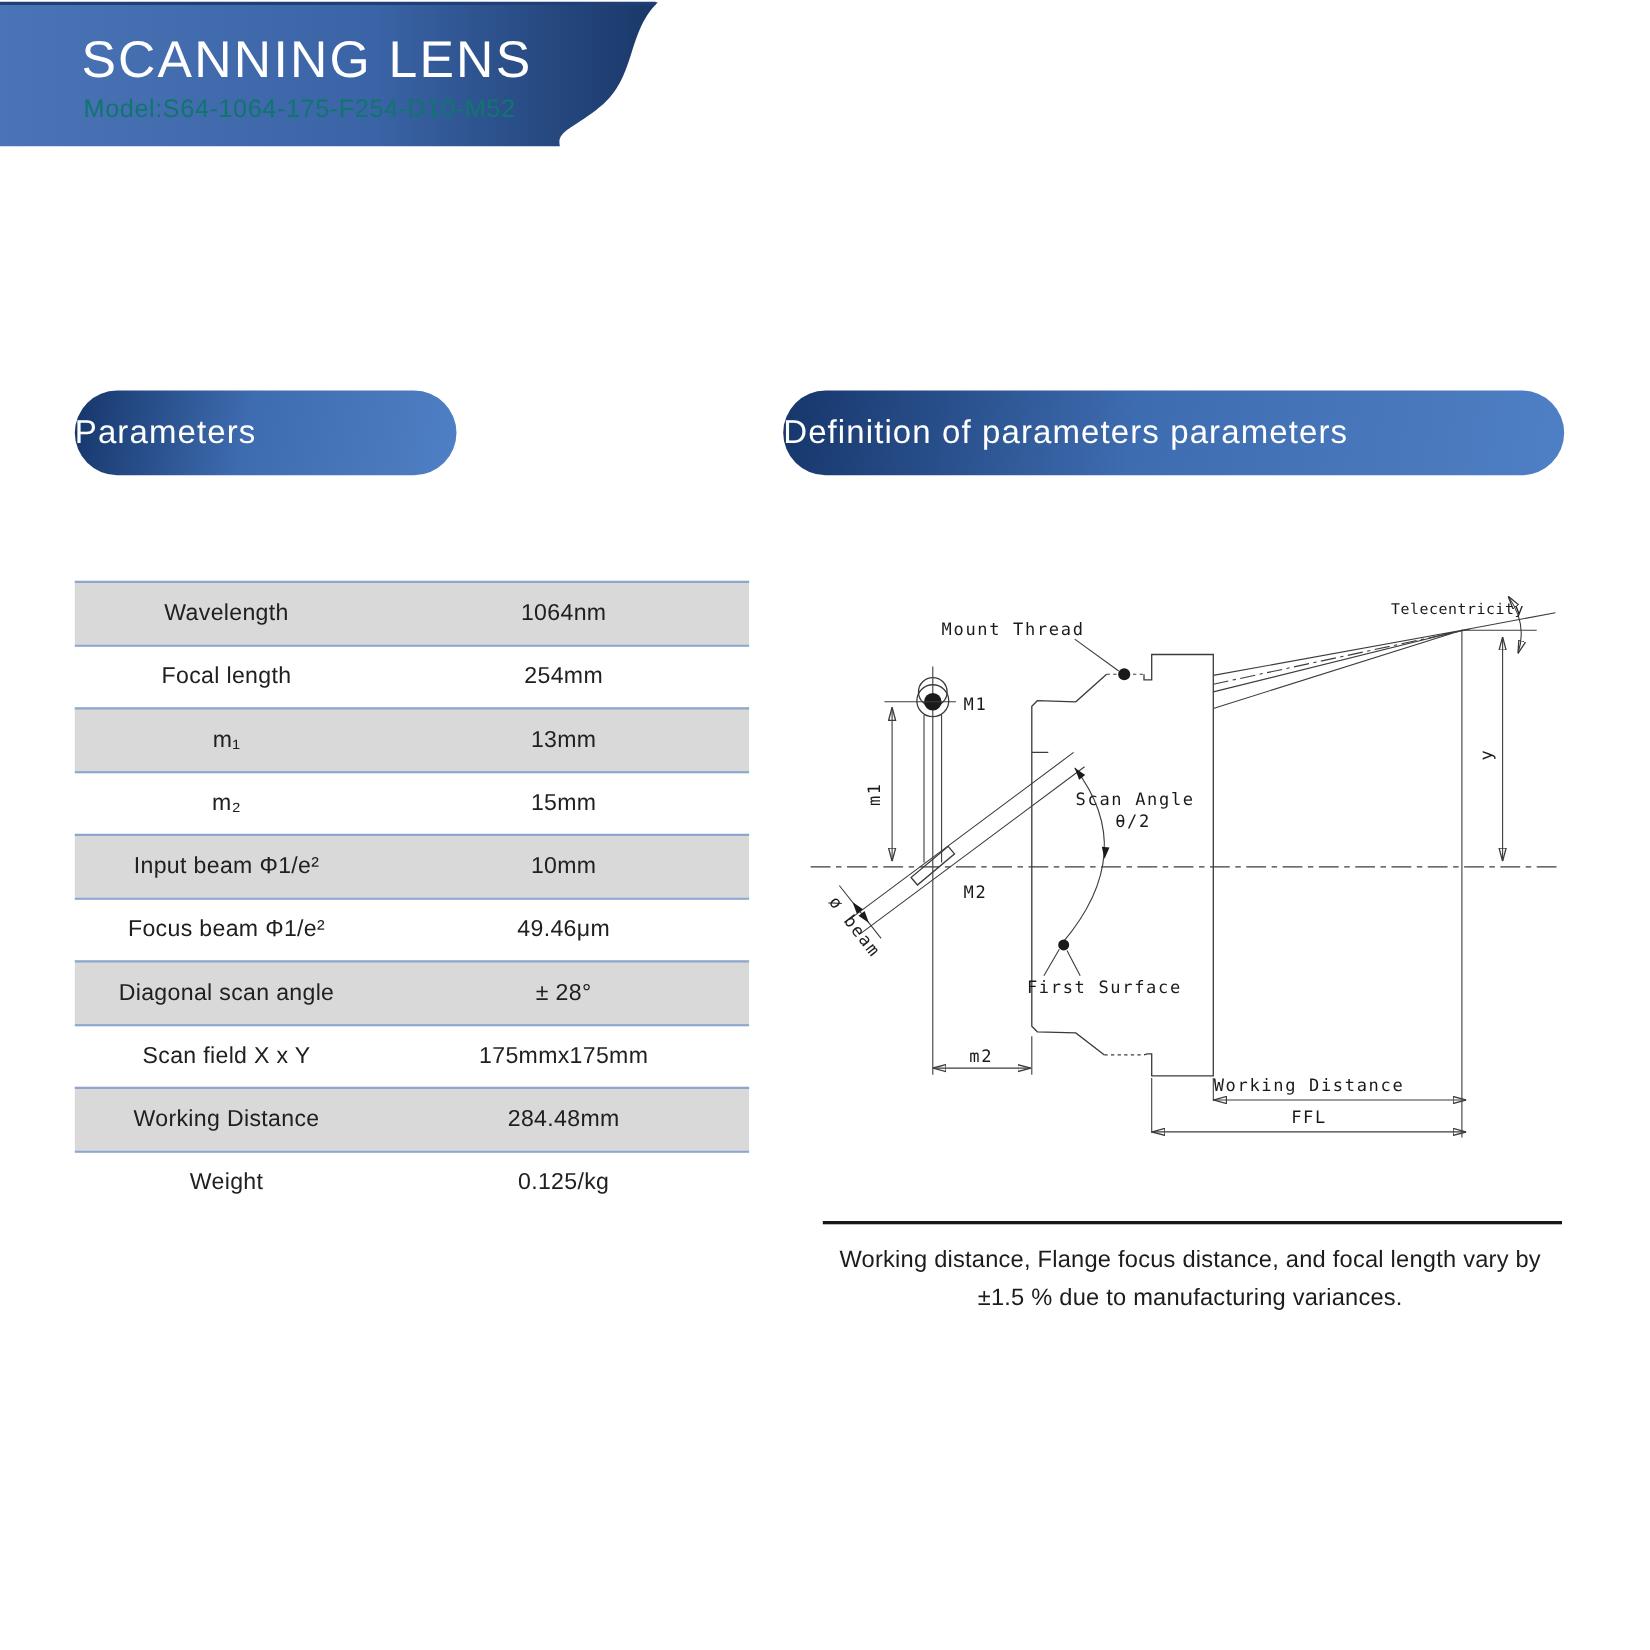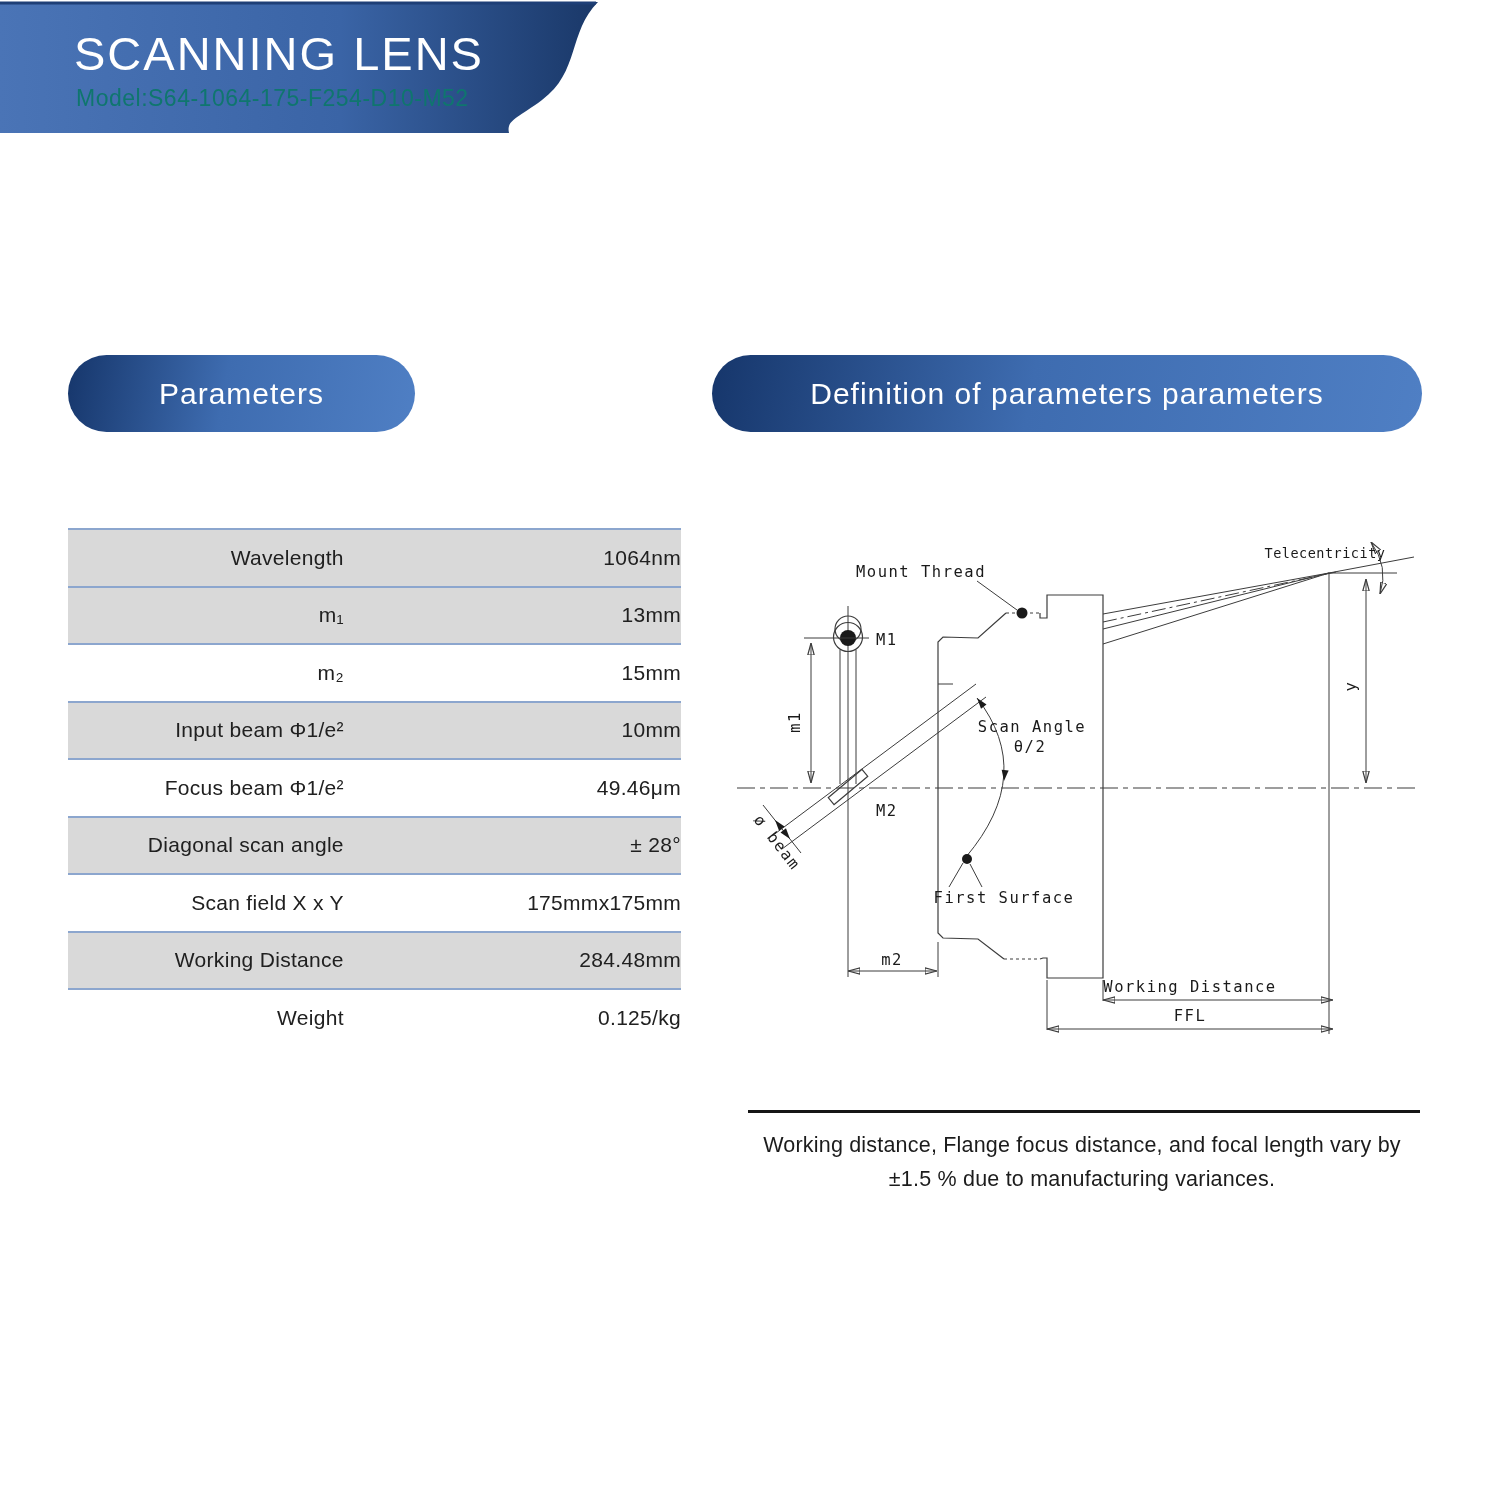--- a/index.html
+++ b/index.html
@@ -14,33 +14,33 @@
     position:absolute;left:74px;top:26px;font-size:47px;font-weight:normal;
     letter-spacing:2px;color:#ffffff;
   }
   .banner-model{
     position:absolute;left:76px;top:85px;font-size:23px;color:#0f766e;letter-spacing:0.5px;
   }
   
   .pill{
     position:absolute;top:355px;height:77px;border-radius:40px;
     background:linear-gradient(100deg,#16366b 0%,#3e6cb0 45%,#4f7fc4 100%);
-    display:flex;align-items:center;justify-content:center;
+    display:flex;align-items:center;justify-content:flex-start;
     color:#ffffff;font-size:30px;letter-spacing:1px;
   }
   .pill-left{left:68px;width:347px;}
   .pill-right{left:712px;width:710px;}
   
   .param-table{position:absolute;left:68px;top:528px;width:613px;}
   .p-row{
     display:flex;height:57.5px;align-items:center;
     border-top:2px solid #8ca6ce;box-sizing:border-box;
   }
   .p-row.gray{background:#d9d9d9;}
-  .p-cell{font-size:21px;text-align:right;color:#202020;letter-spacing:0.3px;}
+  .p-cell{font-size:21px;text-align:center;color:#202020;letter-spacing:0.3px;}
   .p-label{width:45%;}
   .p-value{width:55%;}
   
   .diagram{position:absolute;left:730px;top:520px;}
   .diagram path,.diagram line,.diagram circle,.diagram rect,.diagram polyline{
     stroke:#3c3c3c;fill:none;stroke-width:1.2;
   }
   .diagram .thin{stroke-width:1;}
   .diagram .dotted{stroke-dasharray:3 3;}
   .diagram .dashdot{stroke-dasharray:18 5 5 5;}
@@ -80,20 +80,24 @@
 </div>
 <div class="pill pill-right">
   <span>Definition of parameters parameters</span>
 </div>
 
 <div class="param-table">
   <div class="p-row gray">
     <div class="p-cell p-label">Wavelength</div>
     <div class="p-cell p-value">1064nm</div>
   </div>
+  <div class="p-row">
+    <div class="p-cell p-label">Focal length</div>
+    <div class="p-cell p-value">254mm</div>
+  </div>
   <div class="p-row gray">
     <div class="p-cell p-label">m₁</div>
     <div class="p-cell p-value">13mm</div>
   </div>
   <div class="p-row">
     <div class="p-cell p-label">m₂</div>
     <div class="p-cell p-value">15mm</div>
   </div>
   <div class="p-row gray">
     <div class="p-cell p-label">Input beam Φ1/e²</div>

